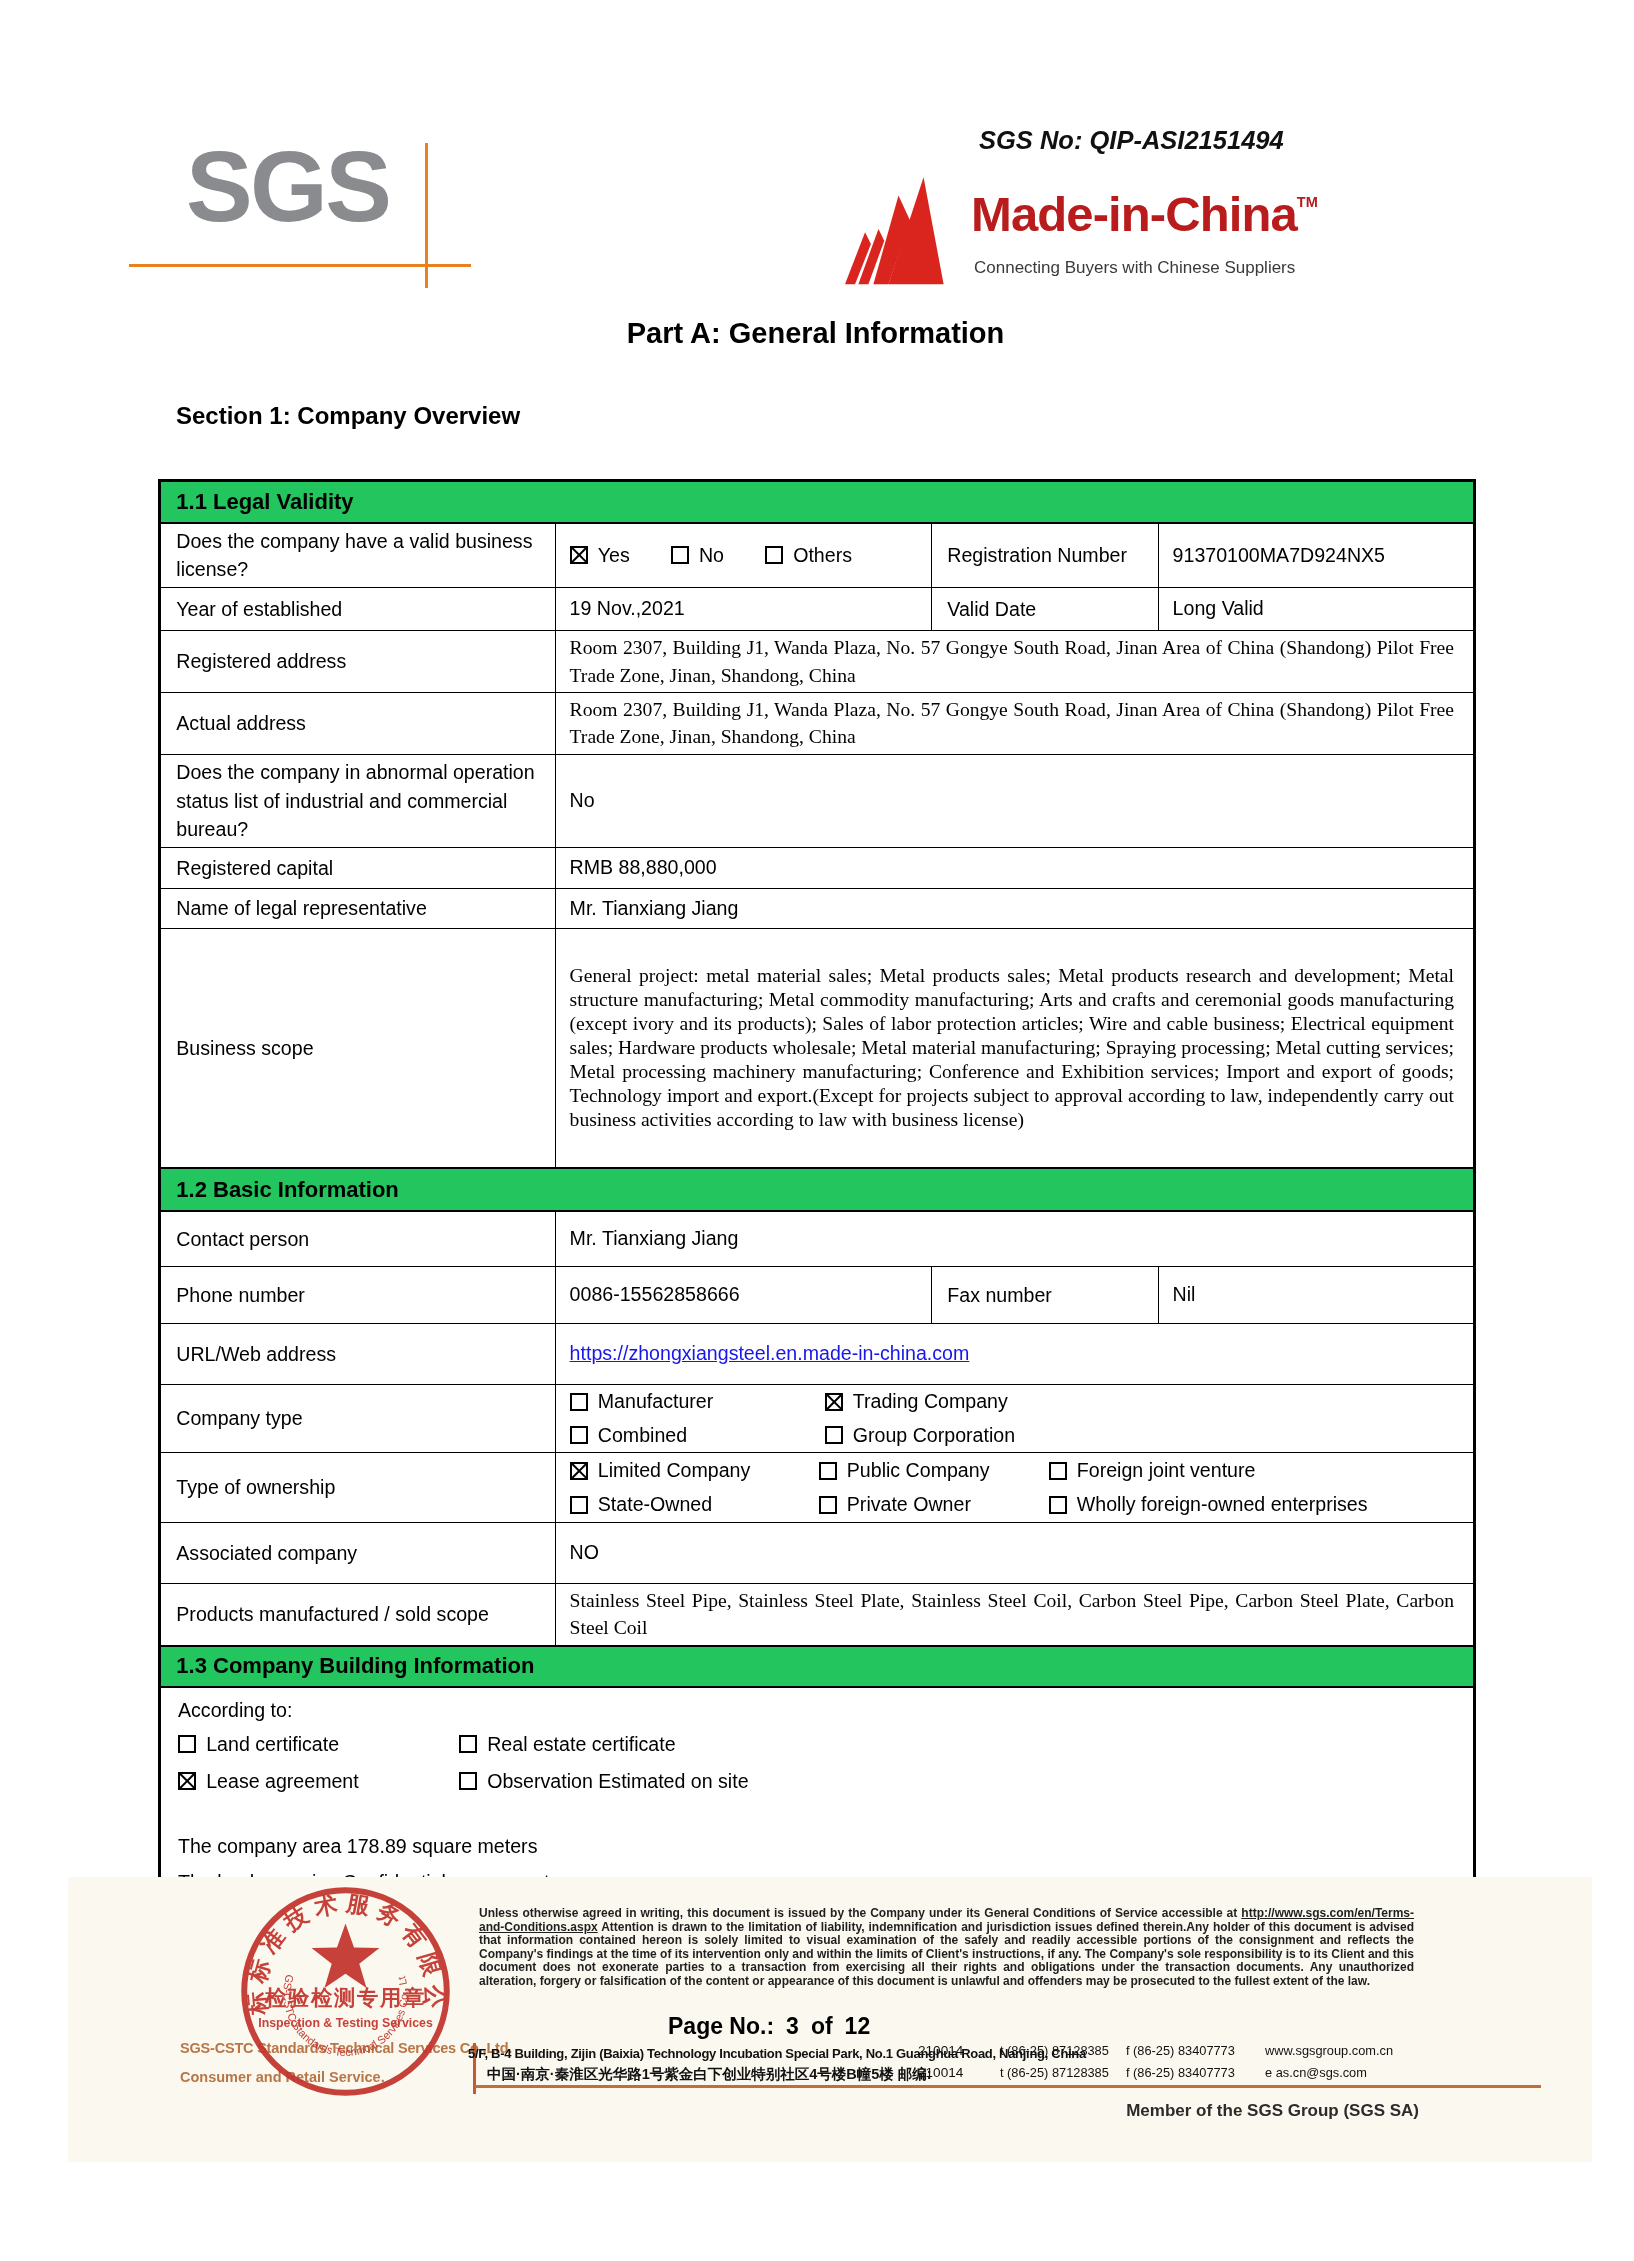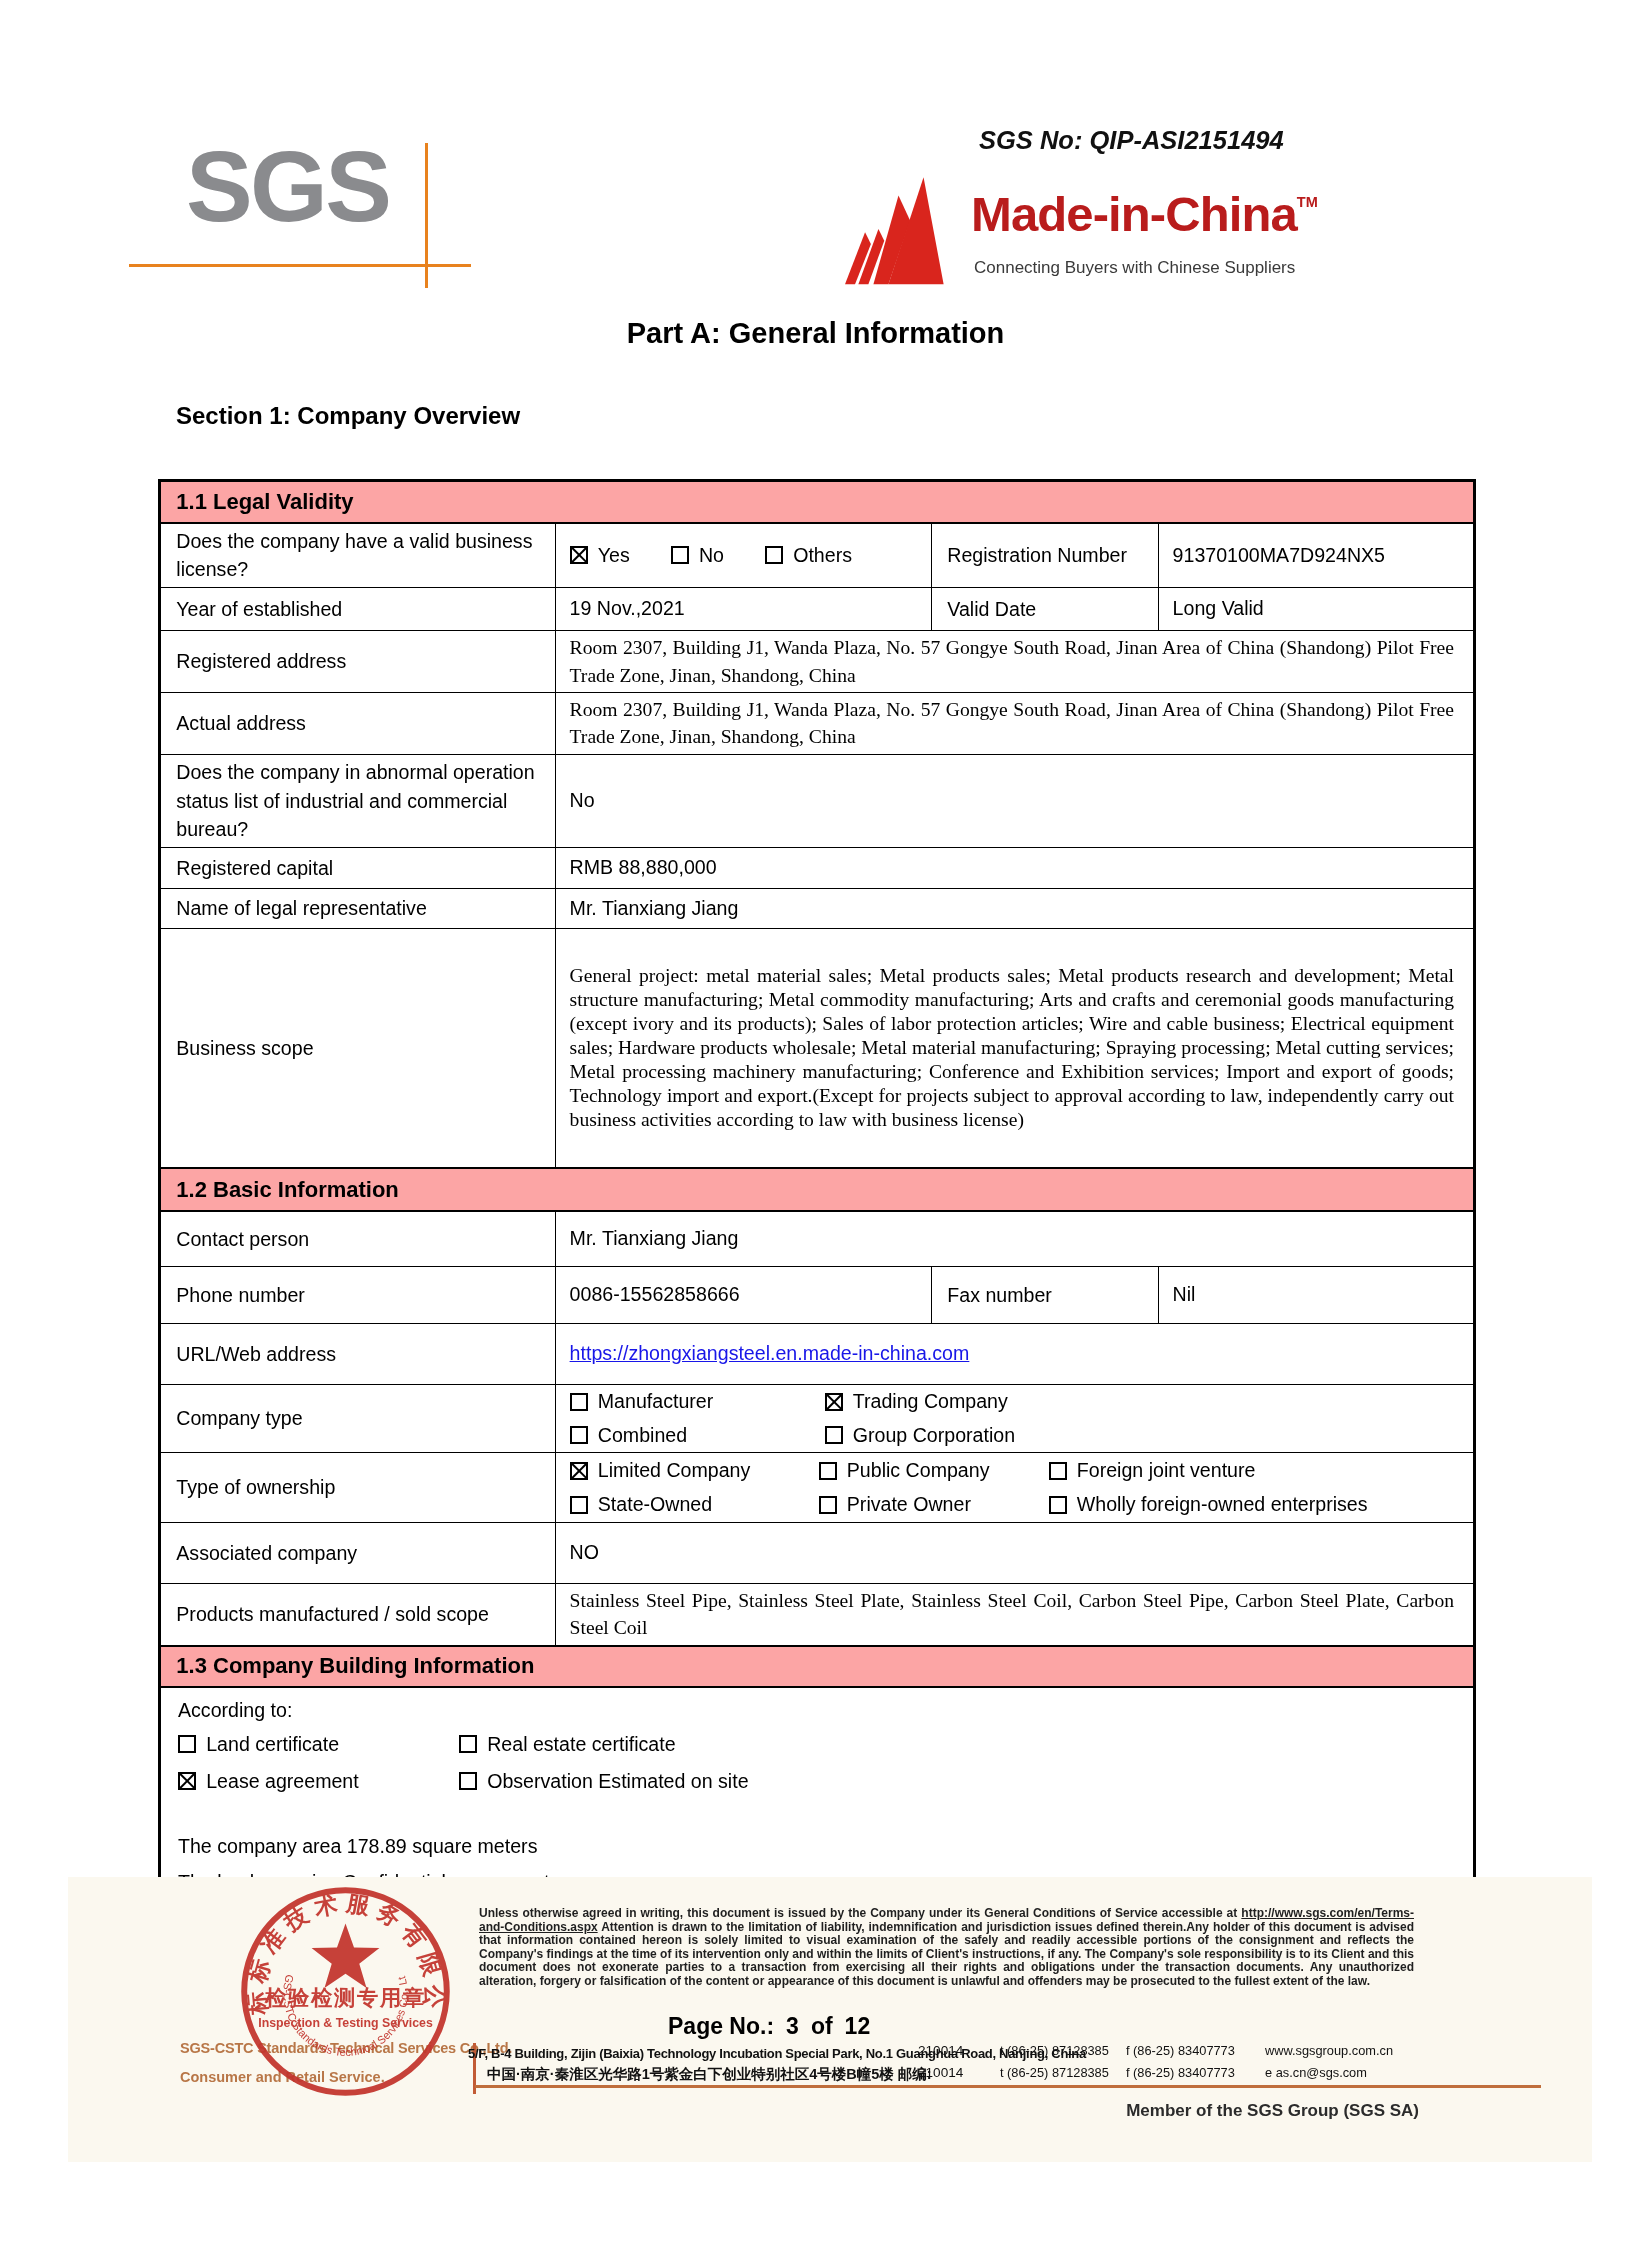--- a/index.html
+++ b/index.html
@@ -17,21 +17,21 @@
   .mic-tagline{position:absolute;left:974px;top:258px;font-size:17px;color:#3a3a3a;}
 
   
   .doc-title{position:absolute;left:158px;top:317px;width:1315px;text-align:center;font-size:29px;font-weight:700;}
   .sec-title{position:absolute;left:176px;top:402px;font-size:24px;font-weight:700;}
 
   
   .main-table{position:absolute;left:158px;top:479px;width:1315px;border-collapse:collapse;table-layout:fixed;font-size:19.6px;}
   .main-table td{border:1.7px solid #000;padding:3.4px 13.6px;vertical-align:middle;}
   .main-table{border:3.4px solid #000;}
-  td.ylw{background:#fca5a5;font-weight:700;font-size:22px;padding-left:15.3px;border-top-width:2.6px;border-bottom-width:2.6px;}
+  td.ylw{background:#22c55e;font-weight:700;font-size:22px;padding-left:15.3px;border-top-width:2.6px;border-bottom-width:2.6px;}
   td.lbl{padding-left:15.3px;line-height:1.45;}
   td.val{line-height:1.4;}
   td.jus{text-align:justify;padding-right:19px;line-height:1.38;font-family:Liberation Serif, serif;}
   td.scope{line-height:24px;}
   a.weblink{color:#1816e8;text-decoration:underline;}
   .optrow{display:flex;align-items:center;gap:41px;}
   .opt{display:inline-flex;align-items:center;gap:10.2px;white-space:nowrap;}
   .cb{position:relative;display:inline-block;width:18px;height:18px;border:2.6px solid #000;background:#fff;flex:none;box-sizing:border-box;}
   .cb.checked::before,.cb.checked::after{content:"";position:absolute;top:50%;left:-2.6px;width:20.4px;height:2.1px;background:#000;}
   .cb.checked::before{transform:translateY(-50%) rotate(45deg);}

